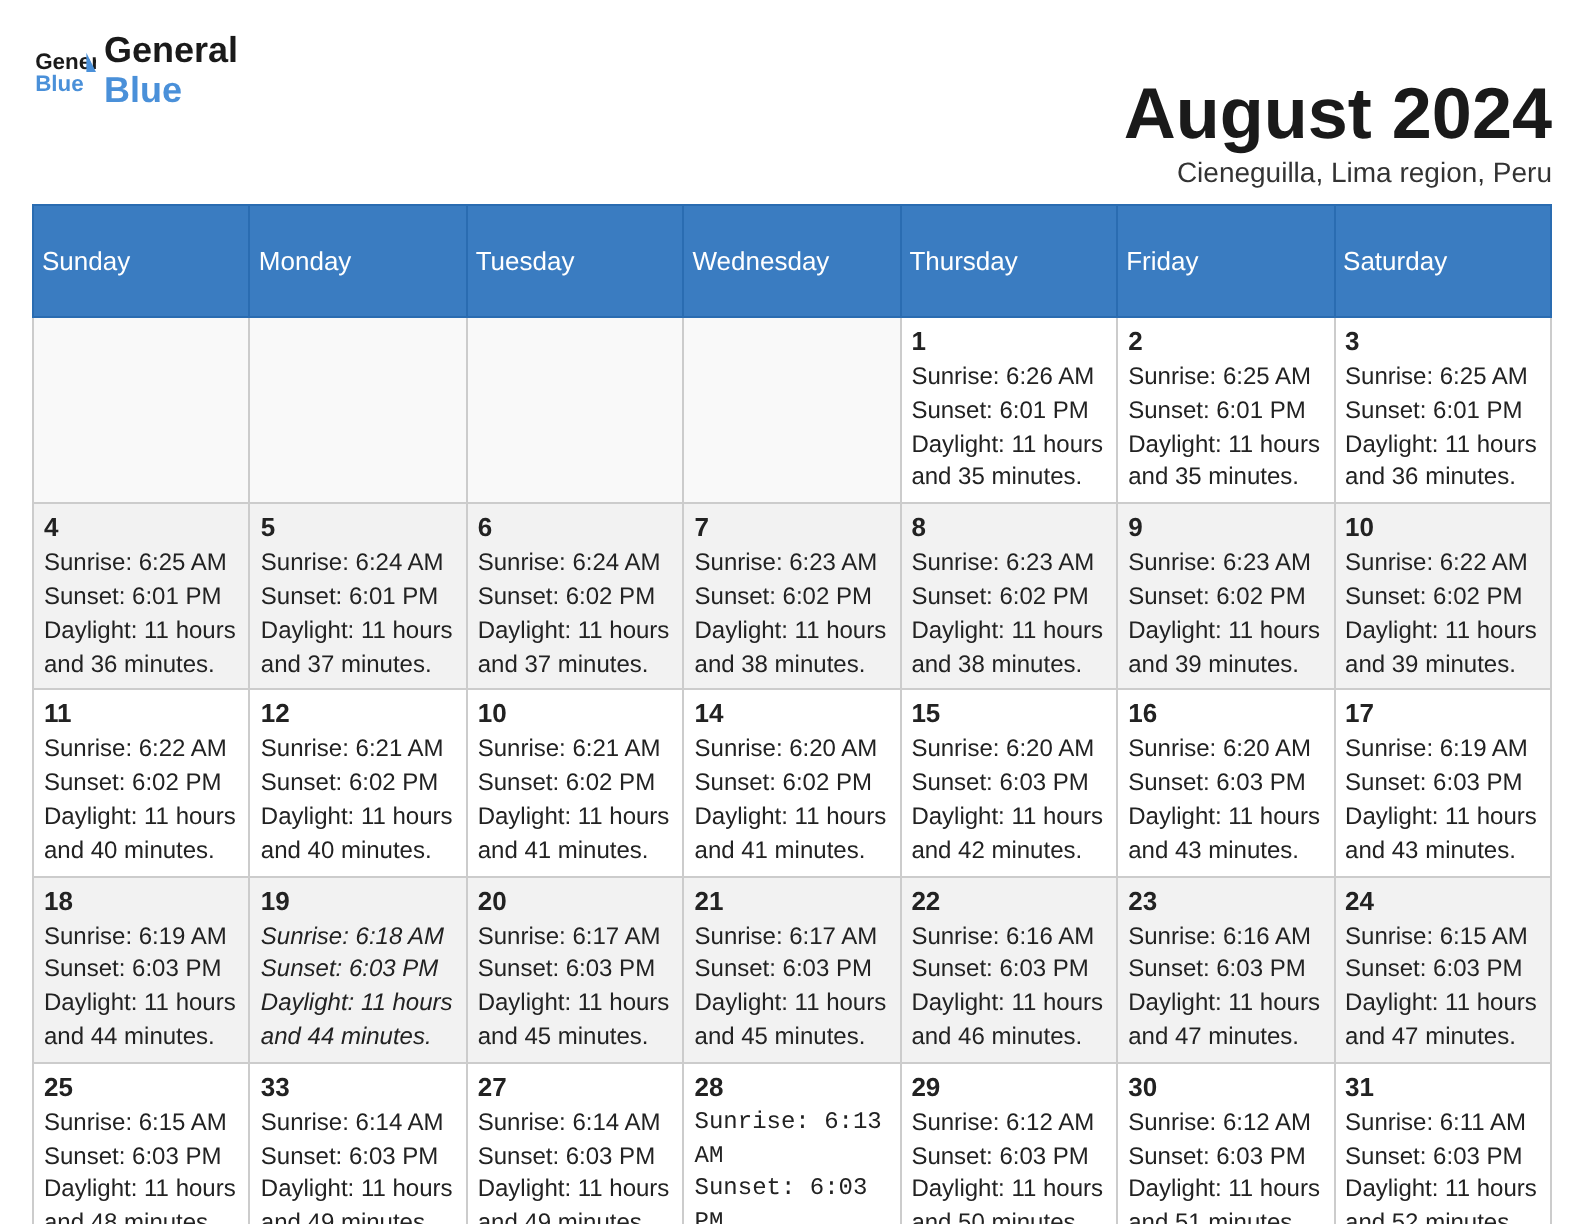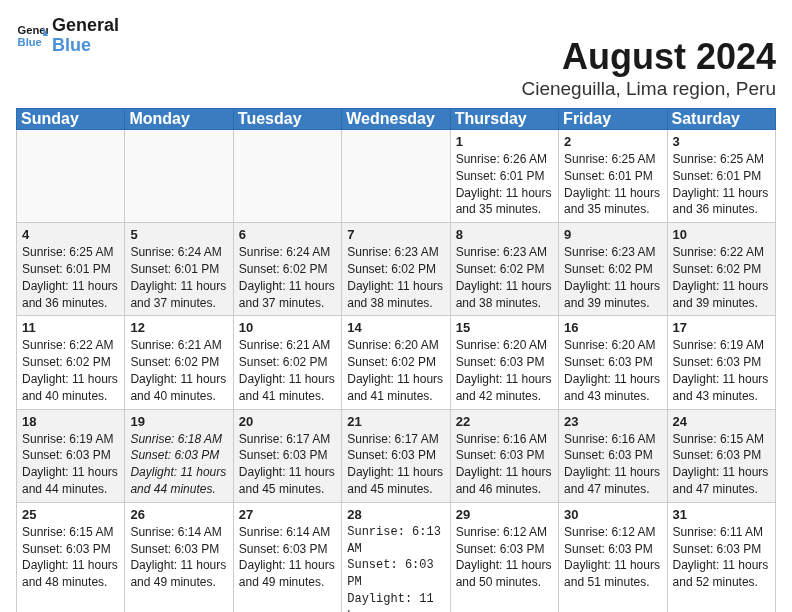--- a/index.html
+++ b/index.html
@@ -28,34 +28,34 @@
     .title-area {
       text-align: right;
       margin-top: 20px;
     }
     .month-title {
       font-size: 36px;
       font-weight: bold;
       color: #1a1a1a;
     }
     .location {
-      font-size: 19px;
+      font-size: 14px;
       color: #333;
     }
     table {
       width: 100%;
       border-collapse: collapse;
       table-layout: fixed;
     }
     th {
       background-color: #3a7cc1;
       color: #fff;
-      font-size: 16px;
-      font-weight: bold;
-      padding: 1px 4px;
+      font-size: 13px;
+      font-weight: normal;
+      padding: 20px 4px;
       text-align: left;
       border: 1px solid #2a6cb1;
     }
     td {
       border: 1px solid #ccc;
       vertical-align: top;
       padding: 4px 5px;
       height: 90px;
       font-size: 10.5px;
       color: #222;
@@ -308,21 +308,21 @@
       </tr>
       <tr>
         <td>
           <span class="day-number">25</span>
           <div class="day-info" style="white-space: pre-line;">Sunrise: 6:15 AM
 Sunset: 6:03 PM
 Daylight: 11 hours
 and 48 minutes.</div>
         </td>
         <td>
-          <span class="day-number">26</span>
+          <span class="day-number">33</span>
           <div class="day-info" style="white-space: pre-line;">Sunrise: 6:14 AM
 Sunset: 6:03 PM
 Daylight: 11 hours
 and 49 minutes.</div>
         </td>
         <td>
           <span class="day-number">27</span>
           <div class="day-info" style="white-space: pre-line;">Sunrise: 6:14 AM
 Sunset: 6:03 PM
 Daylight: 11 hours

